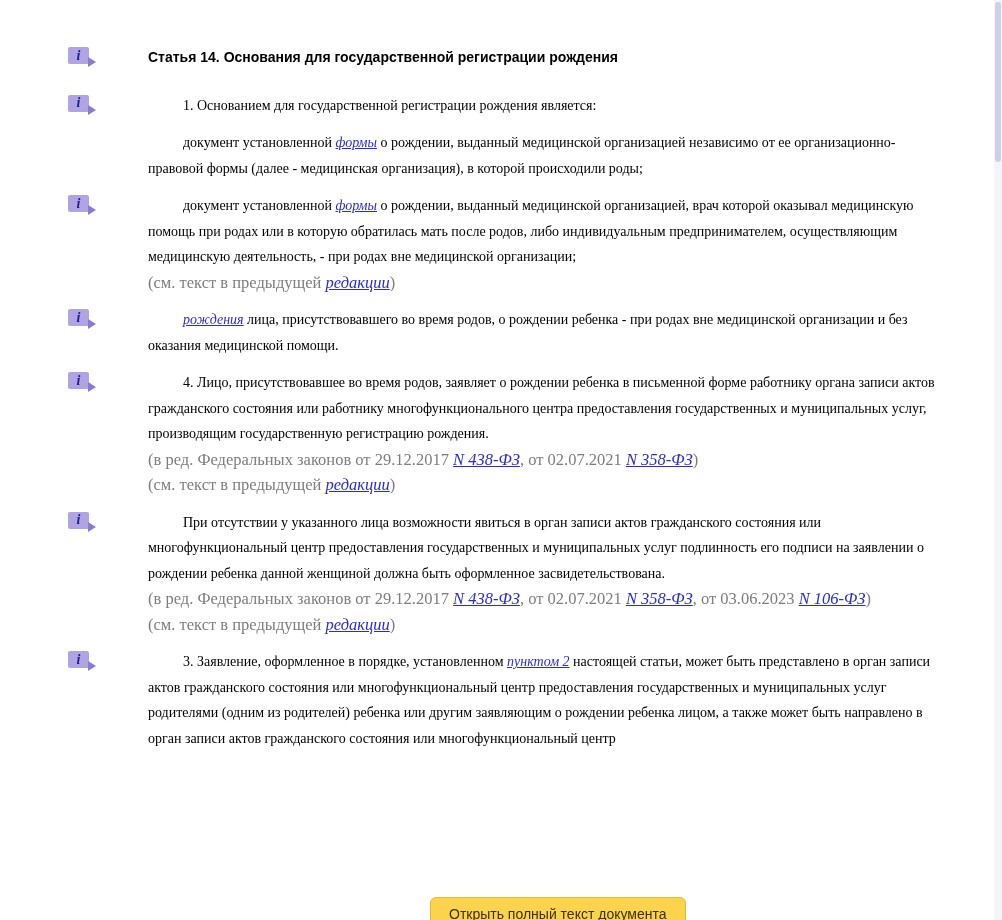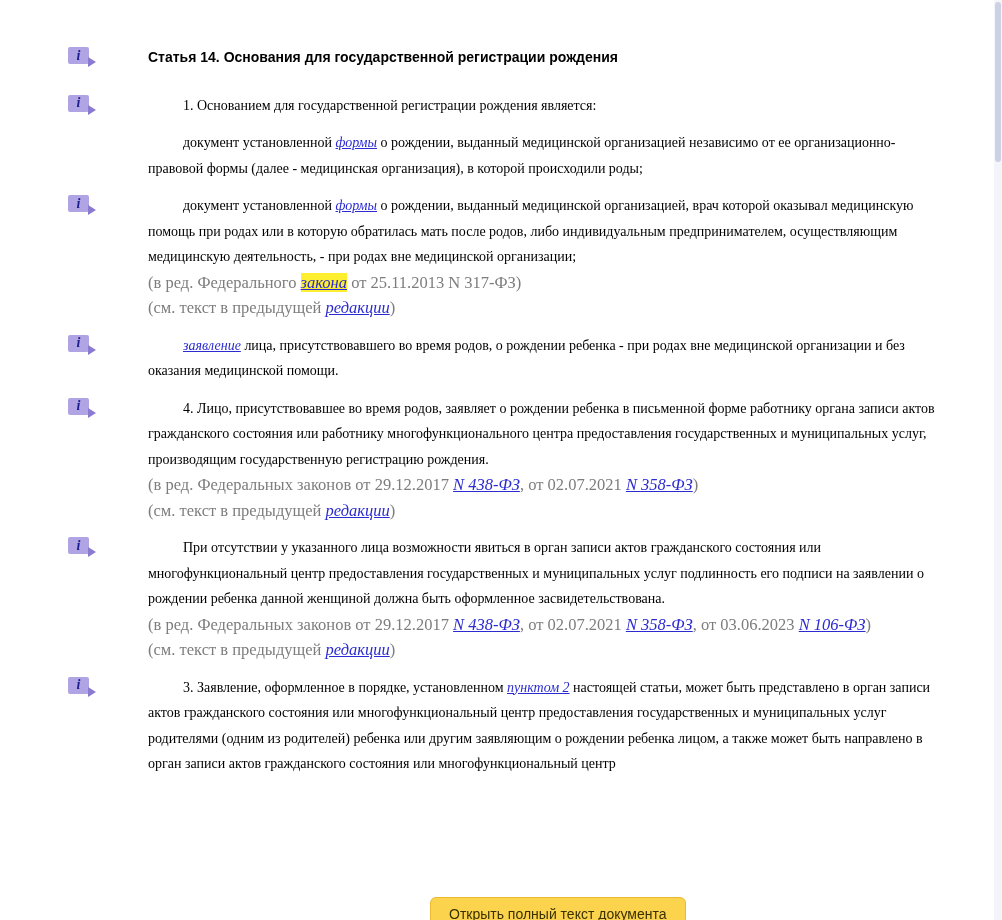--- a/index.html
+++ b/index.html
@@ -90,29 +90,28 @@
       </div>
       <div class="block">
         <div class="para body indent"><span>документ установленной </span><a href="#" class="lnk">формы</a><span> о рождении, выданный медицинской организацией независимо от ее организационно-правовой формы (далее - медицинская организация), в которой происходили роды;</span></div>
       </div>
       <div class="block">
         <span class="info-icon">
           <span class="glyph">i</span>
           <span class="tri"></span>
         </span>
         <div class="para body indent"><span>документ установленной </span><a href="#" class="lnk">формы</a><span> о рождении, выданный медицинской организацией, врач которой оказывал медицинскую помощь при родах или в которую обратилась мать после родов, либо индивидуальным предпринимателем, осуществляющим медицинскую деятельность, - при родах вне медицинской организации;</span></div>
-        <div class="para note"><span>(в ред. Федерального </span><a href="#" class="lnk hl">закона</a><span> от 25.11.2013 N 317-ФЗ)</span></div>
         <div class="para note"><span>(см. текст в предыдущей </span><a href="#" class="lnk">редакции</a><span>)</span></div>
       </div>
       <div class="block">
         <span class="info-icon">
           <span class="glyph">i</span>
           <span class="tri"></span>
         </span>
-        <div class="para body indent"><a href="#" class="lnk">заявление</a><span> лица, присутствовавшего во время родов, о рождении ребенка - при родах вне медицинской организации и без оказания медицинской помощи.</span></div>
+        <div class="para body indent"><a href="#" class="lnk">рождения</a><span> лица, присутствовавшего во время родов, о рождении ребенка - при родах вне медицинской организации и без оказания медицинской помощи.</span></div>
       </div>
       <div class="block">
         <span class="info-icon">
           <span class="glyph">i</span>
           <span class="tri"></span>
         </span>
         <div class="para body indent"><span>4. Лицо, присутствовавшее во время родов, заявляет о рождении ребенка в письменной форме работнику органа записи актов гражданского состояния или работнику многофункционального центра предоставления государственных и муниципальных услуг, производящим государственную регистрацию рождения.</span></div>
         <div class="para note"><span>(в ред. Федеральных законов от 29.12.2017 </span><a href="#" class="lnk">N 438-ФЗ</a><span>, от 02.07.2021 </span><a href="#" class="lnk">N 358-ФЗ</a><span>)</span></div>
         <div class="para note"><span>(см. текст в предыдущей </span><a href="#" class="lnk">редакции</a><span>)</span></div>
       </div>

